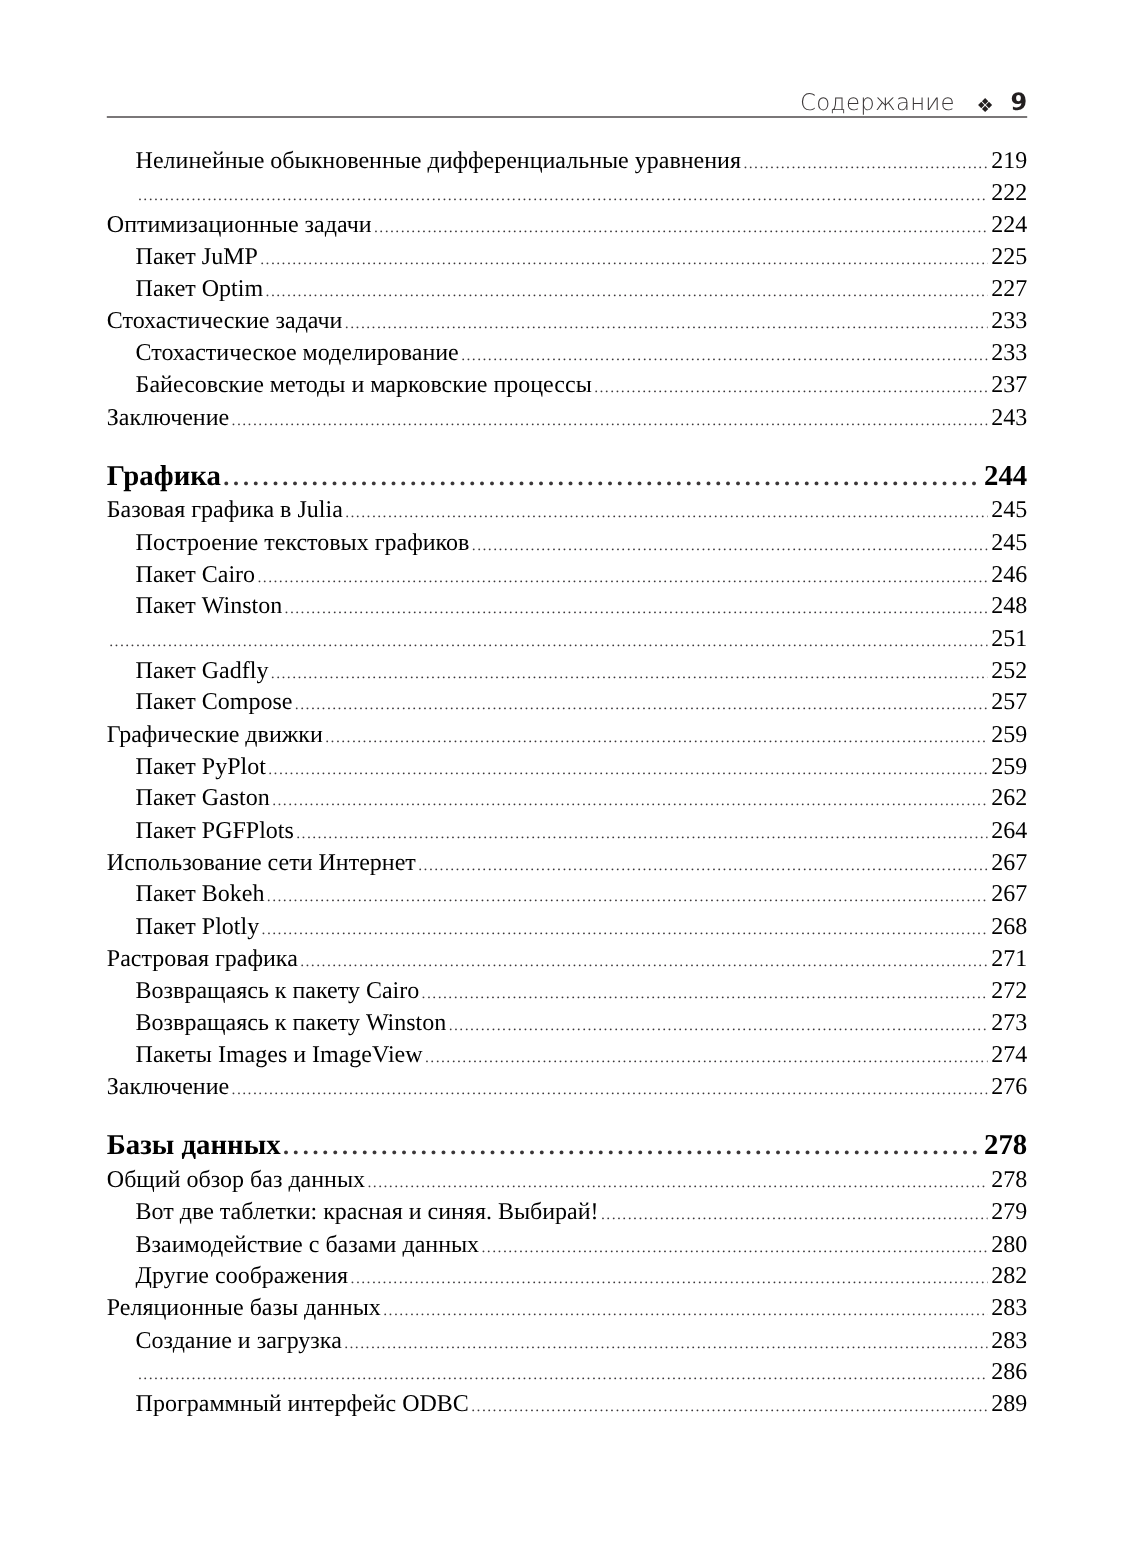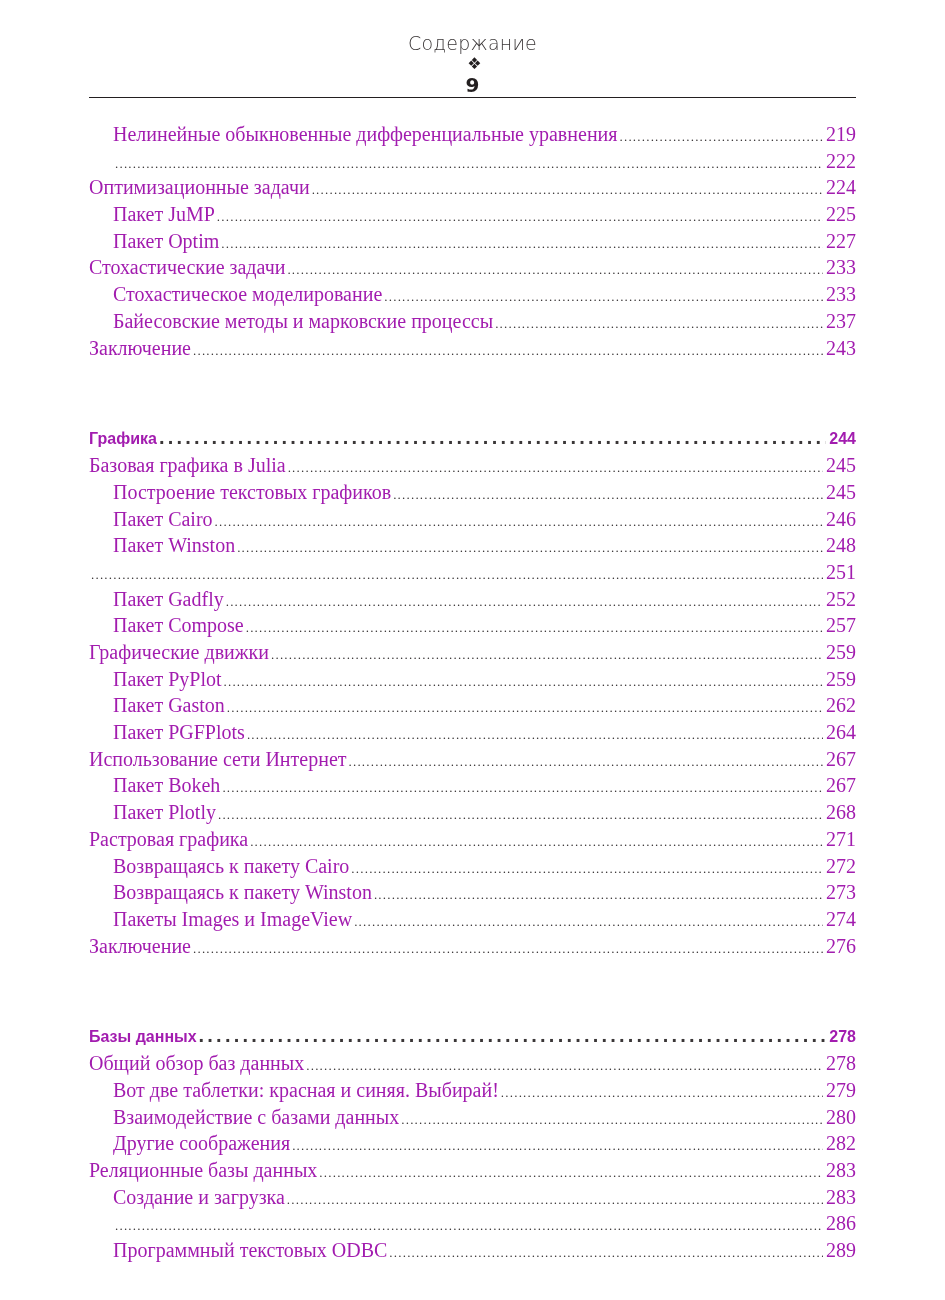--- a/index.html
+++ b/index.html
@@ -1,43 +1,42 @@
 <!DOCTYPE html>
 <html><head>
   <meta charset="utf-8">
   <style>
     html, body { margin: 0; padding: 0; background: #ffffff; }
     body { width: 945px; height: 1300px; position: relative; overflow: hidden; color: #231f20; }
     .header {
       position: absolute; left: 89px; right: 89px; top: 66px; height: 31px;
       border-bottom: 1.3px solid #231f20;
-      display: flex; justify-content: flex-end; align-items: center;
+      display: flex; justify-content: flex-end; align-items: flex-end;
       font-family: "DejaVu Sans", sans-serif;
-      flex-direction: column;
     }
     .header .section-name { font-size: 19px; font-weight: 300; color: #3a3637; letter-spacing: 0.2px; }
     .header .ornament { font-size: 16px; margin: 0 14px 0 18px; color: #231f20; }
     .header .page-num { font-size: 20px; font-weight: bold; }
     .toc { position: absolute; left: 89px; width: 767px; top: 121px; }
     .row {
       display: flex; align-items: baseline;
       height: 26.7px; line-height: 26.7px;
-      font-family: "Liberation Serif", serif; font-size: 20px; color: #a21caf; justify-content: center;
+      font-family: "Liberation Serif", serif; font-size: 20px; color: #000000; justify-content: center;
     }
     .row.l2 { padding-left: 24px; }
     .row .title { white-space: nowrap; }
     .row .leader {
       flex: 1; overflow: hidden; white-space: nowrap; margin: 0 3px 0 2px;
       font-size: 13px; letter-spacing: 1.2px; color: #3a3637;
     }
     .row .leader::before { content: "................................................................................................................................................................................................................................"; }
     .row .page { white-space: nowrap; }
     .row.chapter {
-      font-family: Liberation Sans, sans-serif; font-weight: bold; font-size: 16px;
-      height: 30px; line-height: 30px; margin-top: 40px;
+      font-family: Liberation Serif, serif; font-weight: bold; font-size: 24px;
+      height: 30px; line-height: 30px;
     }
     .row.chapter .leader { font-size: 20px; letter-spacing: 3.2px; font-weight: bold; }
     .gap { height: 21px; }
   </style>
 </head>
 <body>
 
 <div class="header">
   <span class="section-name">Содержание</span>
   <span class="ornament">❖</span>
@@ -228,18 +227,18 @@
       <div class="row l2">
         <span class="title">Создание и загрузка</span>
         <span class="leader"></span>
         <span class="page">283</span>
       </div>
       <div class="row l2">
         <span class="leader"></span>
         <span class="page">286</span>
       </div>
       <div class="row l2">
-        <span class="title">Программный текстовых ODBC</span>
+        <span class="title">Программный интерфейс ODBC</span>
         <span class="leader"></span>
         <span class="page">289</span>
       </div>
     </div>
 </div>
 
 </body></html>

